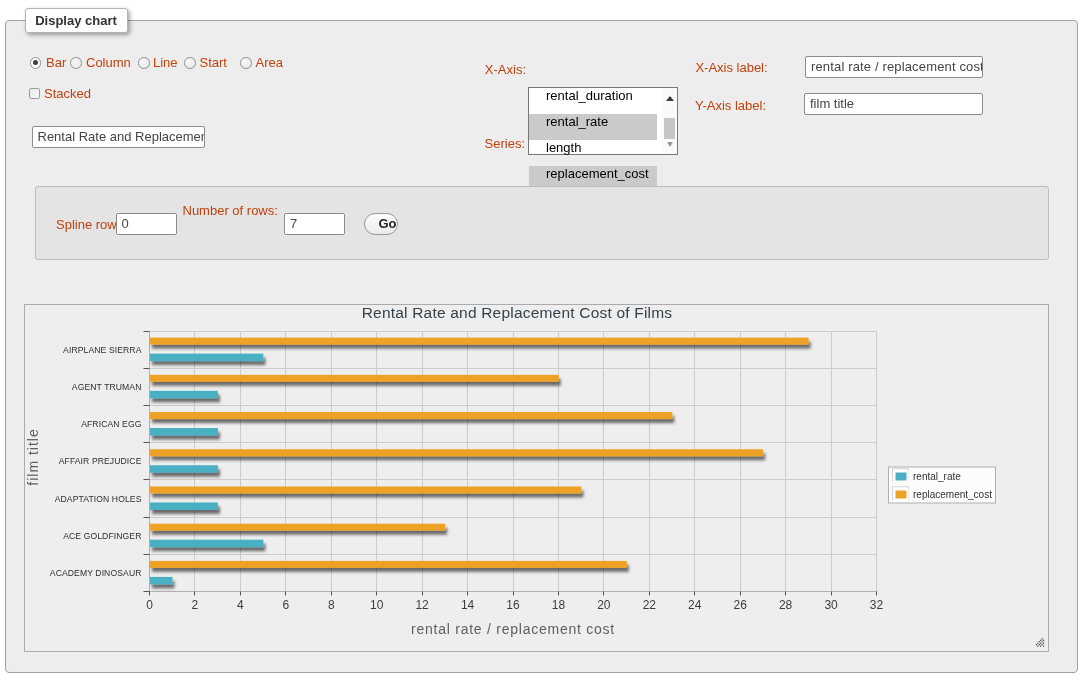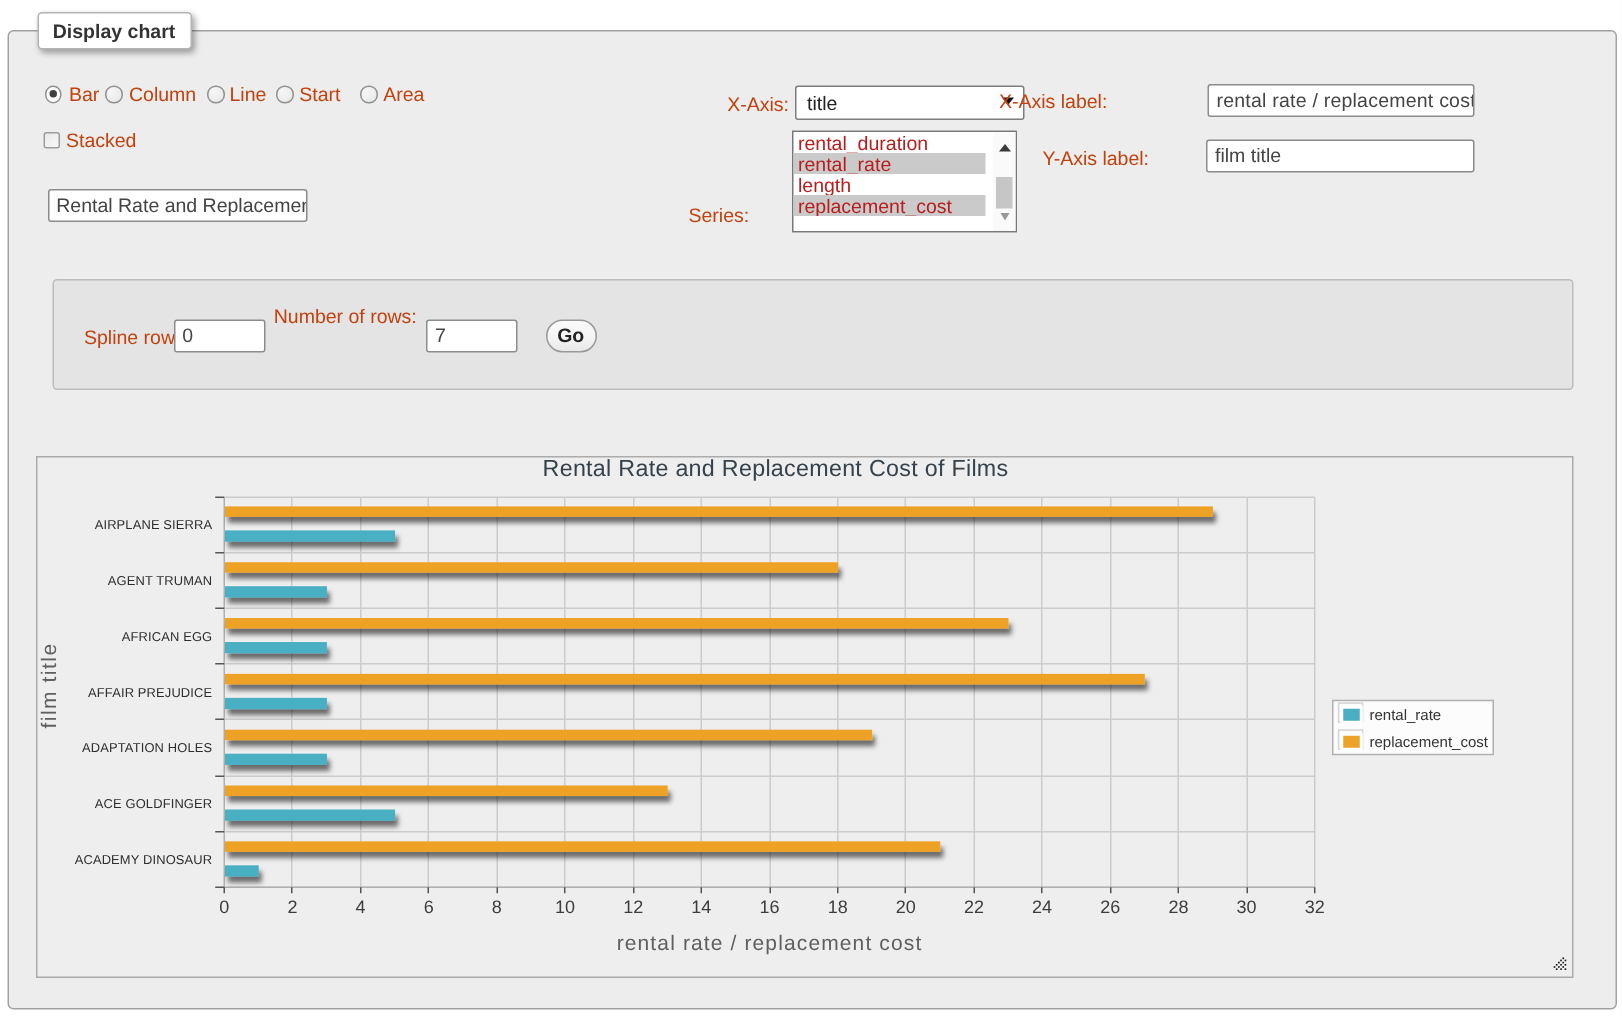--- a/index.html
+++ b/index.html
@@ -26,32 +26,32 @@
   .lbl { font-size:13px; color:#c2410c; }
 
   
   .tinput { background:#fff; border:1px solid #8c8c8c; border-radius:2px;
     font-size:13px; color:#444; line-height:20px; white-space:nowrap; overflow:hidden;
     padding-left:5px; }
 
   
   #listbox { left:522px; top:66px; width:148px; height:66px; background:#fff;
     border:1px solid #787878; }
-  .opt { height:14px; line-height:16.6px; font-size:13px; color:#b91c1c;
-    padding-left:3px; margin-right:20px; white-space:nowrap; overflow:hidden;}
+  .opt { height:26px; line-height:16.6px; font-size:13px; color:#000000;
+    padding-left:17px; margin-right:20px; white-space:nowrap; overflow:hidden;}
   .opt.sel { background:#cacaca; }
   #sbar { position:absolute; top:0; right:0; width:15px; height:100%; background:#fafafa; }
   .sarr { position:absolute; left:3px; width:0; height:0; }
   #thumb { position:absolute; left:1.5px; top:30px; width:11.5px; height:21px; background:#c6c6c6; }
 
   #rowsbox { left:29px; top:165px; width:1012px; height:72px;
     background:#e4e4e4; border:1px solid #bcbcbc; border-radius:3px; }
   #gobtn { left:327.5px; top:25.5px; width:32px; height:20px; border:1px solid #999;
     border-radius:11px; background:linear-gradient(#fbfbfb,#f3f3f3 60%,#e9e9e9);
-    font-weight:bold; color:#222; text-align:center; line-height:20px; font-size:13px; }
+    font-weight:bold; color:#222; text-align:right; line-height:20px; font-size:13px; }
 
   #chartbox { left:18px; top:283px; width:1023px; height:346px;
     border:1px solid #ababab; background:#eeeeee; }
 </style>
 </head>
 <body>
 <div id="fieldset" class="abs">
   <div id="legendbox" class="abs">Display chart</div>
 
   <div class="abs radio sel" style="left:23.8px; top:36.1px;"></div>
@@ -64,38 +64,35 @@
   <span class="abs lbl" style="left:193.5px; top:34px;">Start</span>
   <div class="abs radio" style="left:234.1px; top:36.1px;"></div>
   <span class="abs lbl" style="left:249.5px; top:34px;text-align:right;">Area</span>
 
   <div class="abs checkbox" style="left:22.5px; top:67.3px;"></div>
   <span class="abs lbl" style="left:38px; top:64.5px;">Stacked</span>
 
   <div class="abs tinput" style="left:25.5px; top:104.5px; width:166px; height:20px;">Rental Rate and Replacement Cost of Films</div>
 
   <span class="abs lbl" style="left:431px; top:41px; width:89px; text-align:right;">X-Axis:</span>
-  <div class="abs tinput" style="left:524px; top:35.5px; width:144px; height:21px; border-color:#7d7d7d; color:#222; padding-left:7px; line-height:21px;">title
-    <span style="position:absolute; right:6.5px; top:7.5px; width:0; height:0; border-left:4px solid transparent; border-right:4px solid transparent; border-top:5.5px solid #111;"></span>
-  </div>
-
-  <span class="abs lbl" style="left:453px; top:114.5px; width:88px; text-align:left;">Series:</span>
+
+  <span class="abs lbl" style="left:431px; top:114.5px; width:88px; text-align:right;">Series:</span>
   <div id="listbox" class="abs">
     <div class="opt">rental_duration</div>
     <div class="opt sel">rental_rate</div>
     <div class="opt">length</div>
     <div class="opt sel">replacement_cost</div>
     <div id="sbar">
       <span class="sarr" style="left:4px; top:8px; border-left:4px solid transparent; border-right:4px solid transparent; border-bottom:5.5px solid #3a3a3a;"></span>
       <div id="thumb"></div>
       <span class="sarr" style="left:4.5px; bottom:7px; border-left:3.5px solid transparent; border-right:3.5px solid transparent; border-top:5px solid #999;"></span>
     </div>
   </div>
 
-  <span class="abs lbl" style="left:660px; top:39px; width:131px; text-align:left;">X-Axis label:</span>
+  <span class="abs lbl" style="left:660px; top:39px; width:131px; text-align:center;">X-Axis label:</span>
   <div class="abs tinput" style="left:799px; top:34.5px; width:171px; height:20px; letter-spacing:0.15px;">rental rate / replacement cost</div>
   <span class="abs lbl" style="left:660px; top:76.5px; width:129px; text-align:center;">Y-Axis label:</span>
   <div class="abs tinput" style="left:798px; top:72px; width:172px; height:20px;">film title</div>
 
   <div id="rowsbox" class="abs">
     <span class="abs lbl" style="left:20px; top:29.5px;">Spline row:</span>
     <div class="abs tinput" style="left:79.5px; top:25.5px; width:54px; height:20px;">0</div>
     <span class="abs lbl" style="left:146.5px; top:16px;">Number of rows:</span>
     <div class="abs tinput" style="left:248px; top:25.5px; width:54px; height:20px;">7</div>
     <div id="gobtn" class="abs">Go</div>

